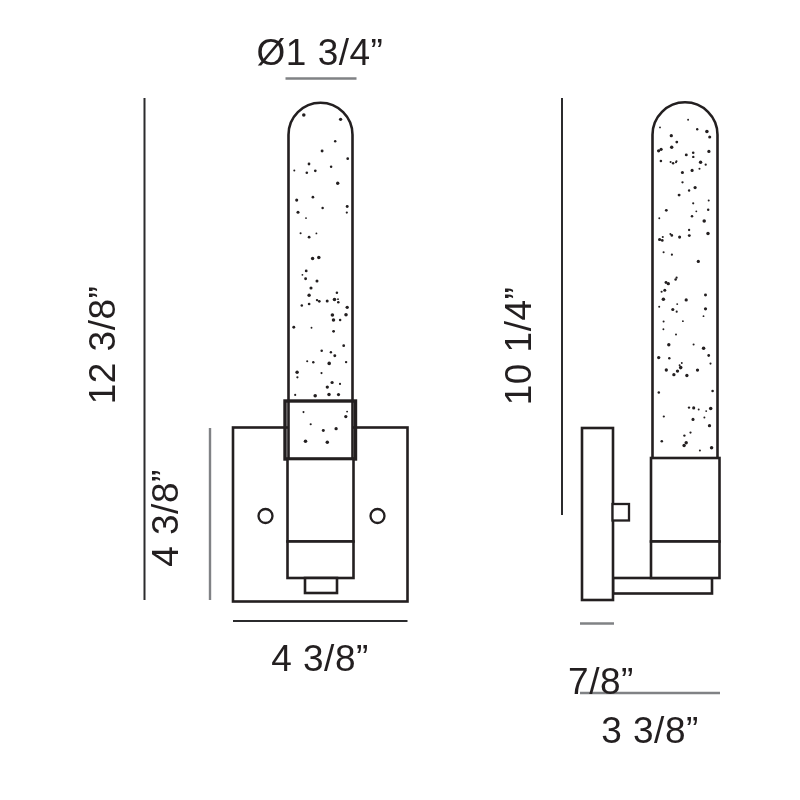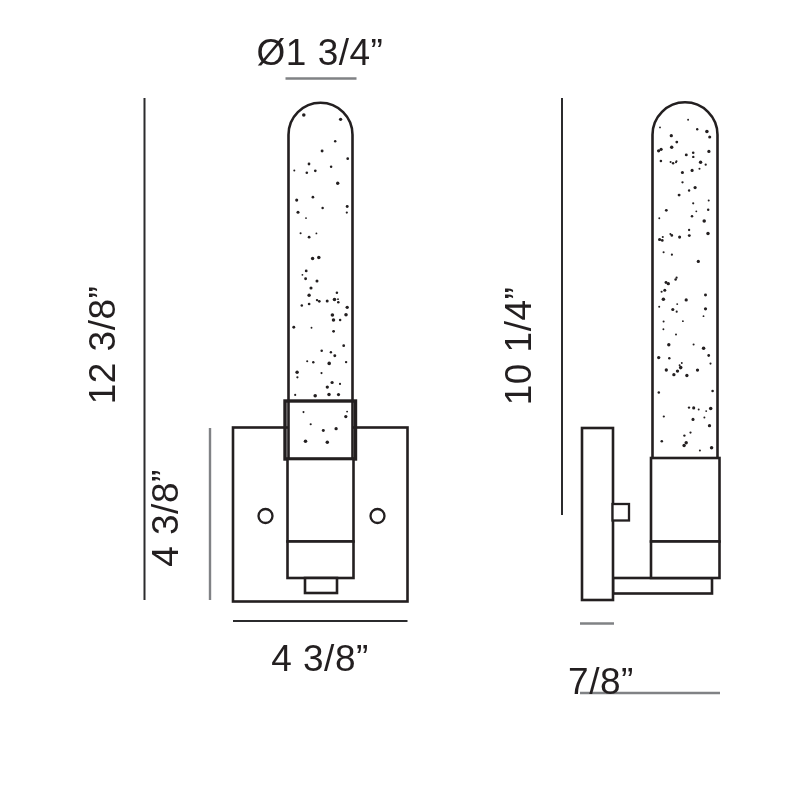--- a/index.html
+++ b/index.html
@@ -270,14 +270,15 @@
   <div class="dim-label vertical" style="left:102px; top:345px;">12 3/8”</div>
 
   <div class="dim-label vertical" style="left:165px; top:518px;">4 3/8”</div>
 
   <div class="dim-label" style="left:320px; top:658px;">4 3/8”</div>
 
   <div class="dim-label vertical" style="left:518px; top:346px;">10 1/4”</div>
 
   <div class="dim-label" style="left:601px; top:653px;margin-top:28px;">7/8”</div>
 
+  <div class="dim-label" style="left:650px; top:730px;">3 3/8”</div>
 
 </div>
 
 </body></html>

